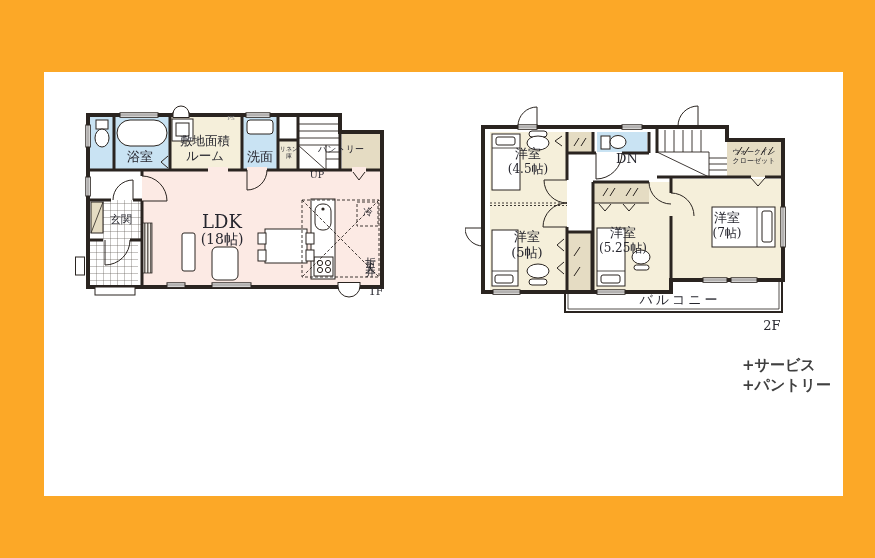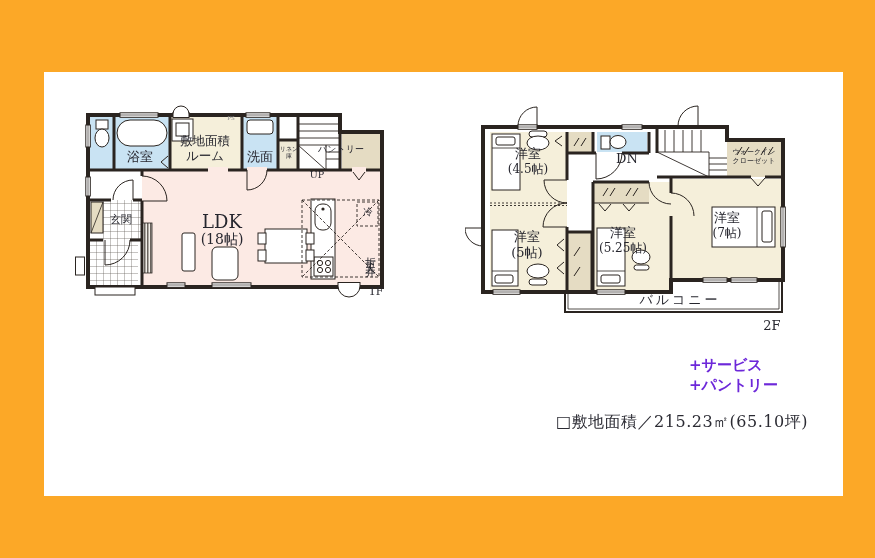--- a/index.html
+++ b/index.html
@@ -5,21 +5,21 @@
   html,body{margin:0;padding:0;}
   #canvas{position:relative;width:875px;height:558px;background:#FCA827;overflow:hidden;
           font-family:"DejaVu Serif","Liberation Serif",serif;}
   #panel{position:absolute;left:44px;top:72px;width:799px;height:424px;background:#ffffff;}
   svg{position:absolute;}
   .lbl{position:absolute;color:#26262e;text-align:center;line-height:1.06;white-space:nowrap;
        font-family:"DejaVu Serif","Liberation Serif",serif;}
   .v{writing-mode:vertical-rl;text-orientation:upright;letter-spacing:3px;white-space:normal;}
   .title{position:absolute;left:549px;top:346px;font-size:47px;font-weight:600;color:#1e1e26;
          letter-spacing:-1px;}
-  .extra{position:absolute;left:689px;font-size:15px;font-weight:600;color:#6d28d9;}
+  .extra{position:absolute;left:742px;font-size:15px;font-weight:600;color:#404040;}
   .area{position:absolute;left:556px;font-size:16px;color:#2b2b33;letter-spacing:0.5px;}
 </style>
 </head>
 <body>
 
 <div id="canvas">
   <div id="panel"></div>
 
   <svg style="left:75px;top:105px" width="320" height="200" viewBox="0 0 320 200">
     <defs>
@@ -216,14 +216,13 @@
   <div class="lbl" style="left:495px;top:246px;width:64px;font-size:13px">(5帖)</div>
   <div class="lbl" style="left:591px;top:226px;width:64px;font-size:13px">洋室</div>
   <div class="lbl" style="left:591px;top:242px;width:64px;font-size:12px">(5.25帖)</div>
   <div class="lbl" style="left:696px;top:211px;width:62px;font-size:13px">洋室</div>
   <div class="lbl" style="left:696px;top:227px;width:62px;font-size:12px">(7帖)</div>
   <div class="lbl" style="left:630px;top:293px;width:100px;font-size:13px;letter-spacing:3px">バルコニー</div>
   <div class="lbl" style="left:758px;top:319px;width:28px;font-size:13px">2F</div>
 
   <div class="extra" style="top:356px">+サービス</div>
   <div class="extra" style="top:376px">+パントリー</div>
-  <div class="area" style="top:412px">□敷地面積／215.23㎡(65.10坪)</div>
 </div>
 
 </body></html>

